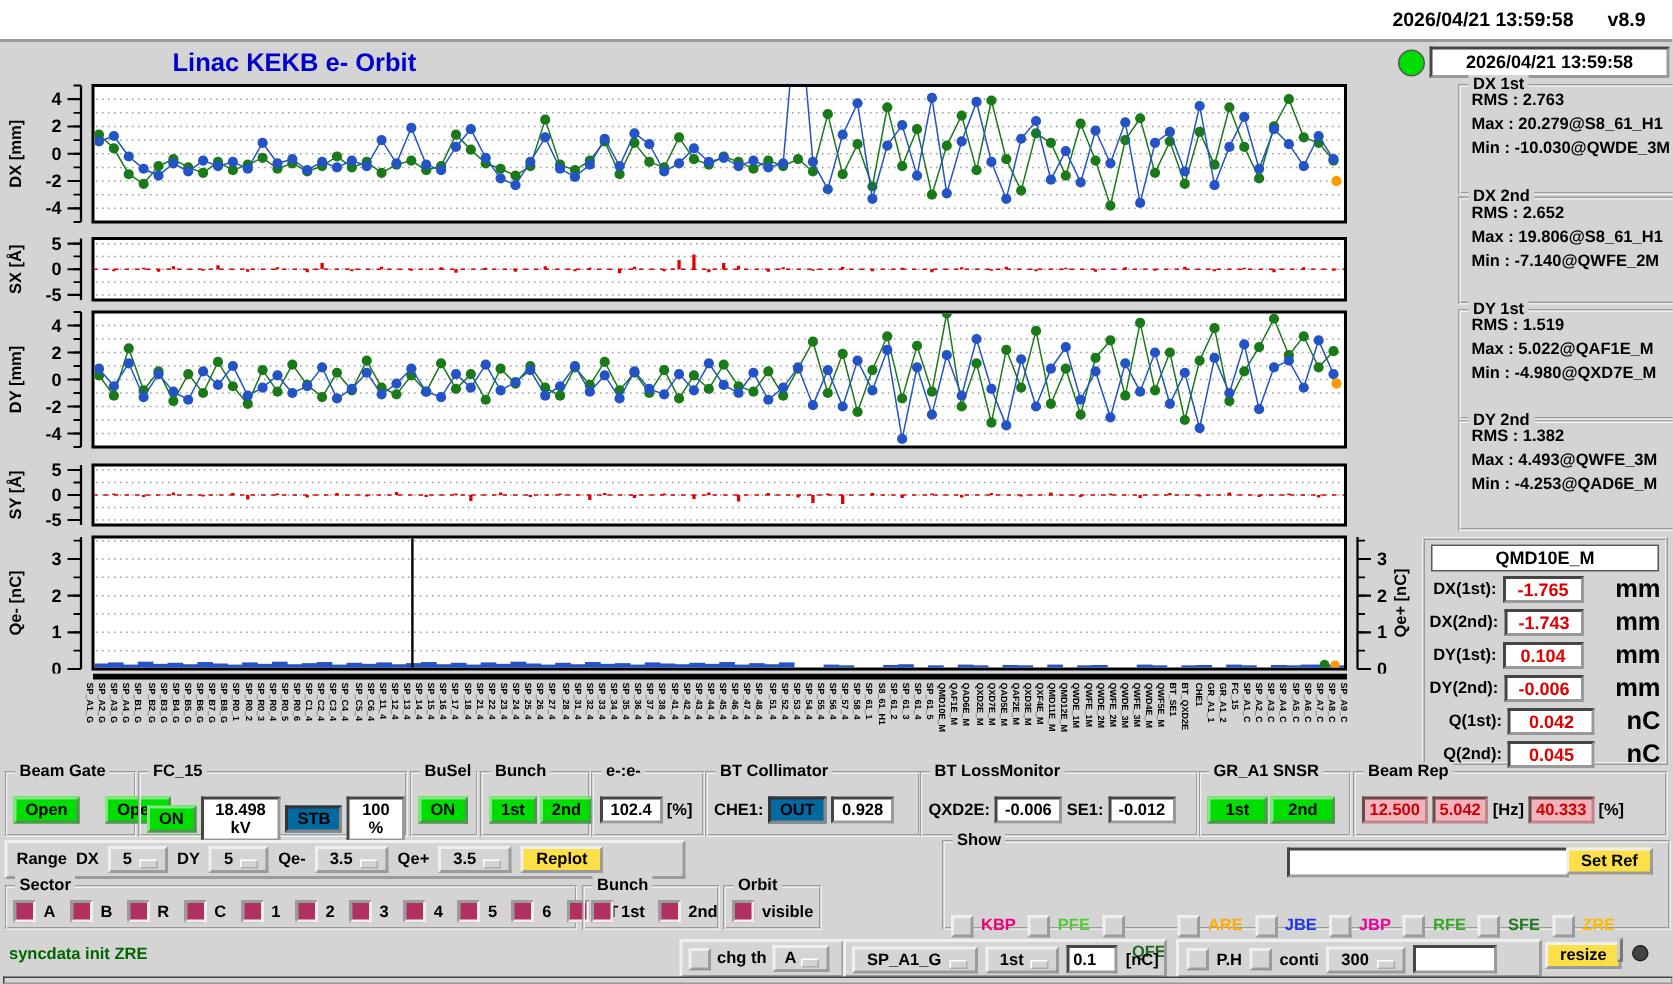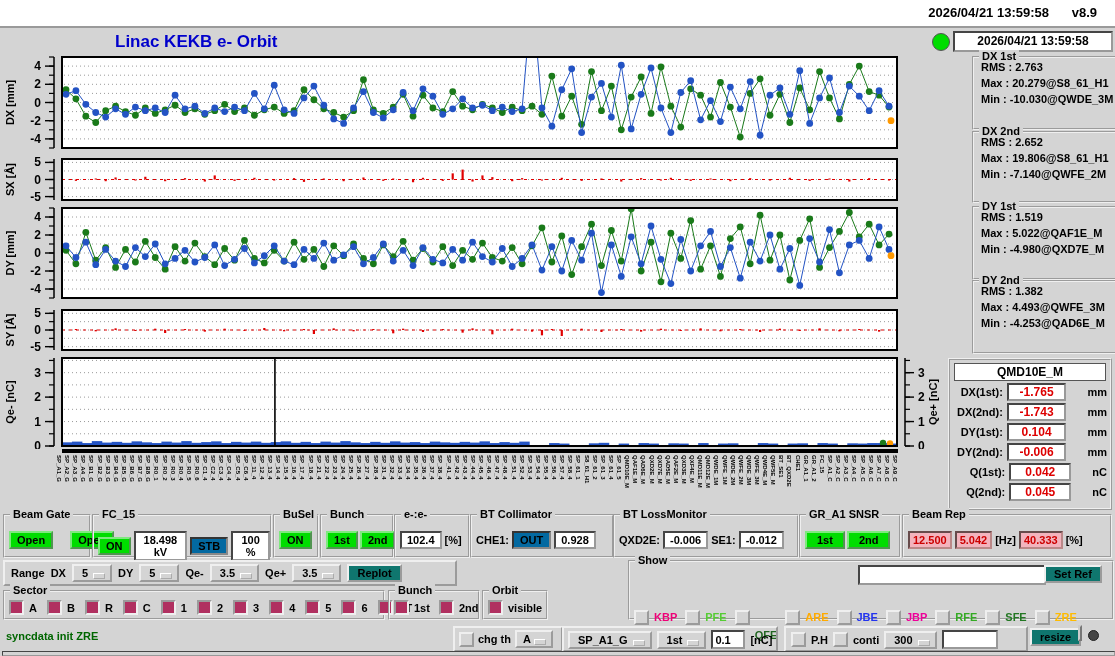--- a/index.html
+++ b/index.html
@@ -15,29 +15,29 @@
             text-align:center;font-size:12px;line-height:17px;}
   svg{position:absolute;left:0;}
   .sbox{position:absolute;left:972px;width:160px;border:2px groove #efefef;}
   .sbox .t{position:absolute;top:-8px;left:5px;background:#d4d4d4;padding:0 3px;font-size:11px;}
   .sbox .ln{padding:3px 12px 1px 7px;font-size:11px;white-space:nowrap;overflow:hidden;}
   #qmd{position:absolute;left:948px;top:358px;width:160px;height:148px;border:2px ridge #efefef;}
   #qmd-title{margin:3px 4px 2px 4px;background:#fff;border:1px solid #555;text-align:center;font-size:12px;padding:1px 0;}
   .qrow{display:flex;align-items:center;margin:2px 3px;gap:4px;}
   .qrow .ql{width:56px;text-align:right;font-size:11px;}
   .qrow .qv{width:58px;background:#fff;border:2px inset #999;color:#dd0000;text-align:center;font-size:12px;padding:0 2px;}
-  .qrow .qu{font-size:11px;margin-left:17px;}
+  .qrow .qu{font-size:17px;margin-left:17px;}
   .grp{position:absolute;border:2px groove #efefef;}
   .grp .t{position:absolute;top:-8px;left:5px;background:#d4d4d4;padding:0 3px;font-size:11px;white-space:nowrap;}
   .grow{position:absolute;left:4px;top:15px;display:flex;align-items:center;gap:17px;}
   .btn-green{background:#00dd00;border:2px outset #7fe87f;padding:1px 6px;text-align:center;}
   .btn-gray{background:#0369a1;border:2px inset #888;padding:1px 6px;text-align:center;}
   .val{background:#fff;border:2px inset #999;padding:1px 5px;text-align:center;}
   .val-pink{background:#f3b3bd;border:2px inset #b88;color:#cc0000;padding:1px 3px;text-align:center;}
-  .btn{background:#0f766e;border:2px outset #efefef;padding:1px 8px;text-align:center;}
+  .btn{background:#fde047;border:2px outset #efefef;padding:1px 8px;text-align:center;}
   .dd{background:#d4d4d4;border:2px outset #efefef;padding:1px 22px 1px 8px;position:relative;}
   .dd::after{content:"";position:absolute;right:5px;top:7px;width:10px;height:4px;background:#d4d4d4;border:1px outset #fff;}
   .cb{display:inline-block;width:11px;height:11px;background:#d4d4d4;border:2px outset #efefef;flex:none;}
   .cb.on{background:#b03060;border:2px inset #efefef;}
   .cb-item{display:flex;align-items:center;gap:5px;}
   .frame-raised{position:absolute;border:2px outset #efefef;}
   #xlabels{position:absolute;left:0;top:449px;width:945px;height:63px;overflow:hidden;}
   #xlabels .bar{position:absolute;left:62px;top:0;width:836px;height:4px;background:#000;}
   #xlabels span{position:absolute;top:6px;font-size:6px;font-weight:bold;white-space:nowrap;
                 transform:rotate(90deg);transform-origin:0 0;letter-spacing:0;}

